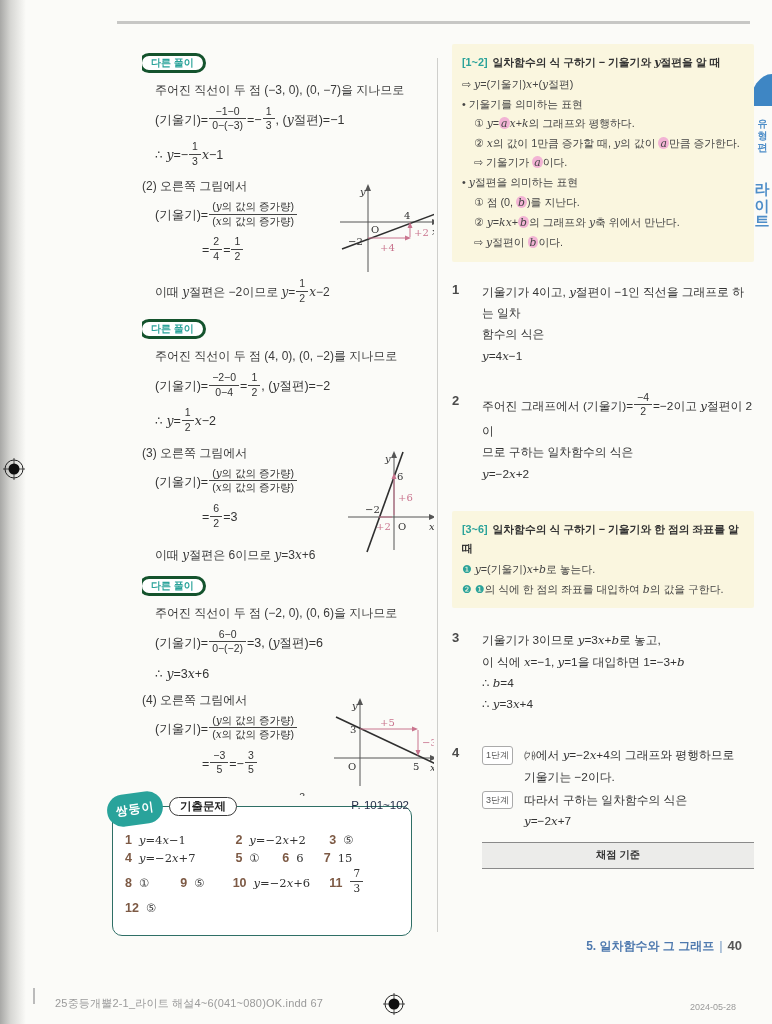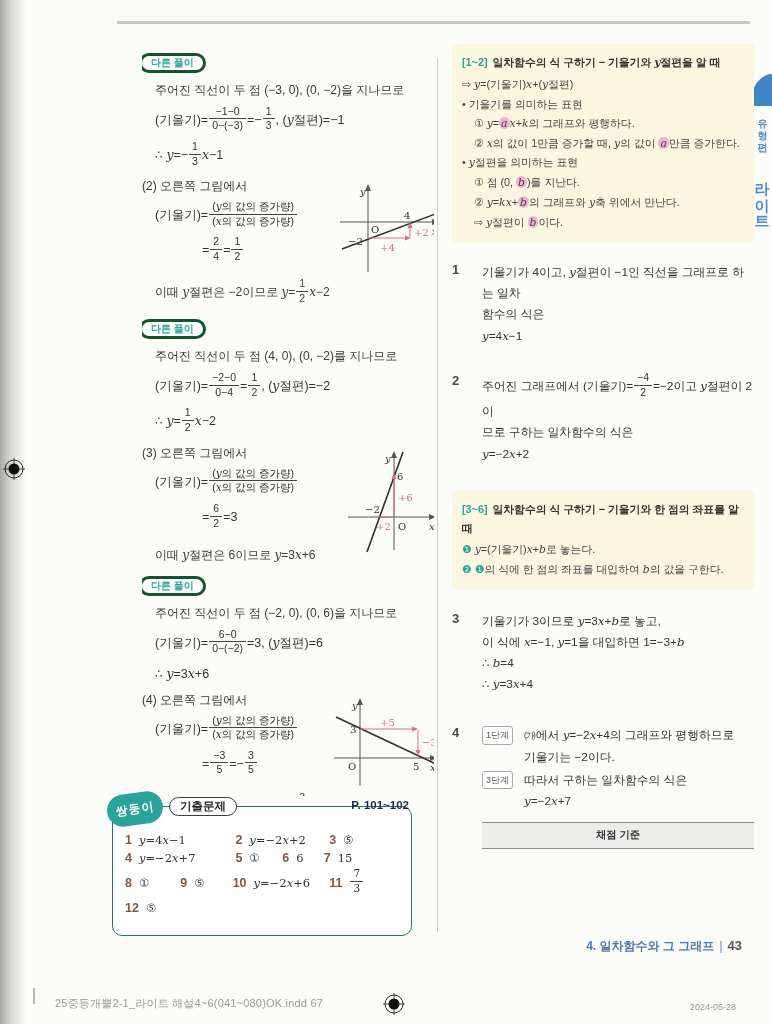--- a/index.html
+++ b/index.html
@@ -47,21 +47,21 @@
 
   
   .answers-box{position:absolute;left:112px;top:806px;width:298px;height:128px;
     border:1.6px solid #2f6f66;border-radius:10px;background:#fff;}
   .ans-header{position:absolute;left:-6px;top:-14px;width:300px;height:30px;}
   .twin-badge{position:absolute;left:0;top:0;width:56px;height:32px;background:#29a39b;color:#fff;
     font-size:12px;font-weight:bold;border-radius:16px;display:flex;align-items:center;justify-content:center;
     transform:rotate(-8deg);letter-spacing:1px;}
   .exam-pill{position:absolute;left:62px;top:4px;border:1.6px solid #3c3c3c;border-radius:12px;
     padding:1px 10px;font-size:11.5px;font-weight:bold;color:#222;background:#fff;}
-  .ans-pages{position:absolute;right:-2px;top:6px;font-size:11.5px;font-weight:bold;color:#1f2a44;}
+  .ans-pages{position:absolute;right:-2px;top:6px;font-size:11.5px;font-weight:normal;color:#1f2a44;}
   .ans-rows{position:absolute;left:12px;top:26px;width:276px;}
   .ans-row{display:flex;align-items:center;margin-bottom:4px;}
   .ans-item{display:flex;align-items:center;font-size:11.5px;color:#333;}
   .ans-num{font-weight:bold;color:#7d5a45;margin-right:7px;font-size:12.5px;}
   .ans-val{font-family:"DejaVu Serif","Liberation Serif",serif;}
 
   
   .col-right{position:absolute;left:452px;top:44px;width:302px;max-height:900px;overflow:hidden;color:#3a3a3a;}
   .info-box{background:#faf6df;border-radius:2px;padding:9px 10px 9px 10px;font-size:10.8px;line-height:1.75;}
   .info-title{font-weight:bold;color:#333;margin-bottom:2px;}
@@ -117,21 +117,21 @@
   <div class="side-tab">
     <div class="side-arc"></div>
     <div class="side-tab-text">
       <span class="t1">유형편</span>
       <span class="t2">라이트</span>
     </div>
   </div>
 
   <div class="col-left" id="col-left">
       <div><span class="sol-badge">다른 풀이</span></div>
-      <div class="l-text">주어진 직선이 두 점 (−3, 0), (0, −2)을 지나므로</div>
+      <div class="l-text">주어진 직선이 두 점 (−3, 0), (0, −7)을 지나므로</div>
       <div class="l-math">(기울기)=<span class="frac"><span class="fnum">−1−0</span><span class="fden">0−(−3)</span></span>=−<span class="frac"><span class="fnum">1</span><span class="fden">3</span></span>, (<i>y</i>절편)=−1</div>
       <div class="l-math">∴ <i>y</i>=−<span class="frac"><span class="fnum">1</span><span class="fden">3</span></span><i>x</i>−1</div>
       <div class="l-group">
         <div class="l-head">(2) 오른쪽 그림에서</div>
         <div class="l-math">(기울기)=<span class="frac"><span class="fnum">(<i>y</i>의 값의 증가량)</span><span class="fden">(<i>x</i>의 값의 증가량)</span></span></div>
         <div class="l-math cont">=<span class="frac"><span class="fnum">2</span><span class="fden">4</span></span>=<span class="frac"><span class="fnum">1</span><span class="fden">2</span></span></div>
         <div class="fig"><svg width="106" height="94" viewBox="0 0 106 94">
     <line x1="32" y1="6" x2="32" y2="90" stroke="#555"></line>
             <polygon points="32,2 29,9 35,9" fill="#555"></polygon>
     <line x1="4" y1="40" x2="99" y2="40" stroke="#555"></line>
@@ -274,20 +274,21 @@
       </div>
   </div>
 
   <div class="col-right" id="col-right">
       <div class="info-box">
         <div class="info-title"><span class="info-tag">[1~2]</span><span>일차함수의 식 구하기 − 기울기와 <i>y</i>절편을 알 때</span></div>
         <div class="ib-line ind0">⇨ <i>y</i>=(기울기)<i>x</i>+(<i>y</i>절편)</div>
         <div class="ib-line ind0">• 기울기를 의미하는 표현</div>
         <div class="ib-line ind1">① <i>y</i>=<span class="hl"><i>a</i></span><i>x</i>+<i>k</i>의 그래프와 평행하다.</div>
         <div class="ib-line ind1">② <i>x</i>의 값이 1만큼 증가할 때, <i>y</i>의 값이 <span class="hl"><i>a</i></span>만큼 증가한다.</div>
+        <div class="ib-line ind1">⇨ 기울기가 <span class="hl"><i>a</i></span>이다.</div>
         <div class="ib-line ind0">• <i>y</i>절편을 의미하는 표현</div>
         <div class="ib-line ind1">① 점 (0, <span class="hl"><i>b</i></span>)를 지난다.</div>
         <div class="ib-line ind1">② <i>y</i>=<i>k</i><i>x</i>+<span class="hl"><i>b</i></span>의 그래프와 <i>y</i>축 위에서 만난다.</div>
         <div class="ib-line ind1">⇨ <i>y</i>절편이 <span class="hl"><i>b</i></span>이다.</div>
       </div>
       <div class="item" style="margin-top: 20px;">
         <div class="item-num">1</div>
         <div class="item-body">
           <div class="item-line">기울기가 4이고, <i>y</i>절편이 −1인 직선을 그래프로 하는 일차</div>
           <div class="item-line">함수의 식은</div>
@@ -334,17 +335,17 @@
               <tr>
                 <td class="cap" colspan="3">채점 기준</td>
               </tr>
             </tbody>
           </table>
         </div>
       </div>
     </div>
 
   <div class="footer-chapter">
-    <span>4. 일차함수와 그 그래프</span><span class="sep">|</span><span class="pnum">43</span>
+    <span>5. 일차함수와 그 그래프</span><span class="sep">|</span><span class="pnum">40</span>
   </div>
   <div class="footer-left">25중등개뿔2-1_라이트 해설4~6(041~080)OK.indd   67</div>
   <div class="footer-date">2024-05-28</div>
 </div>
 
 </body></html>

